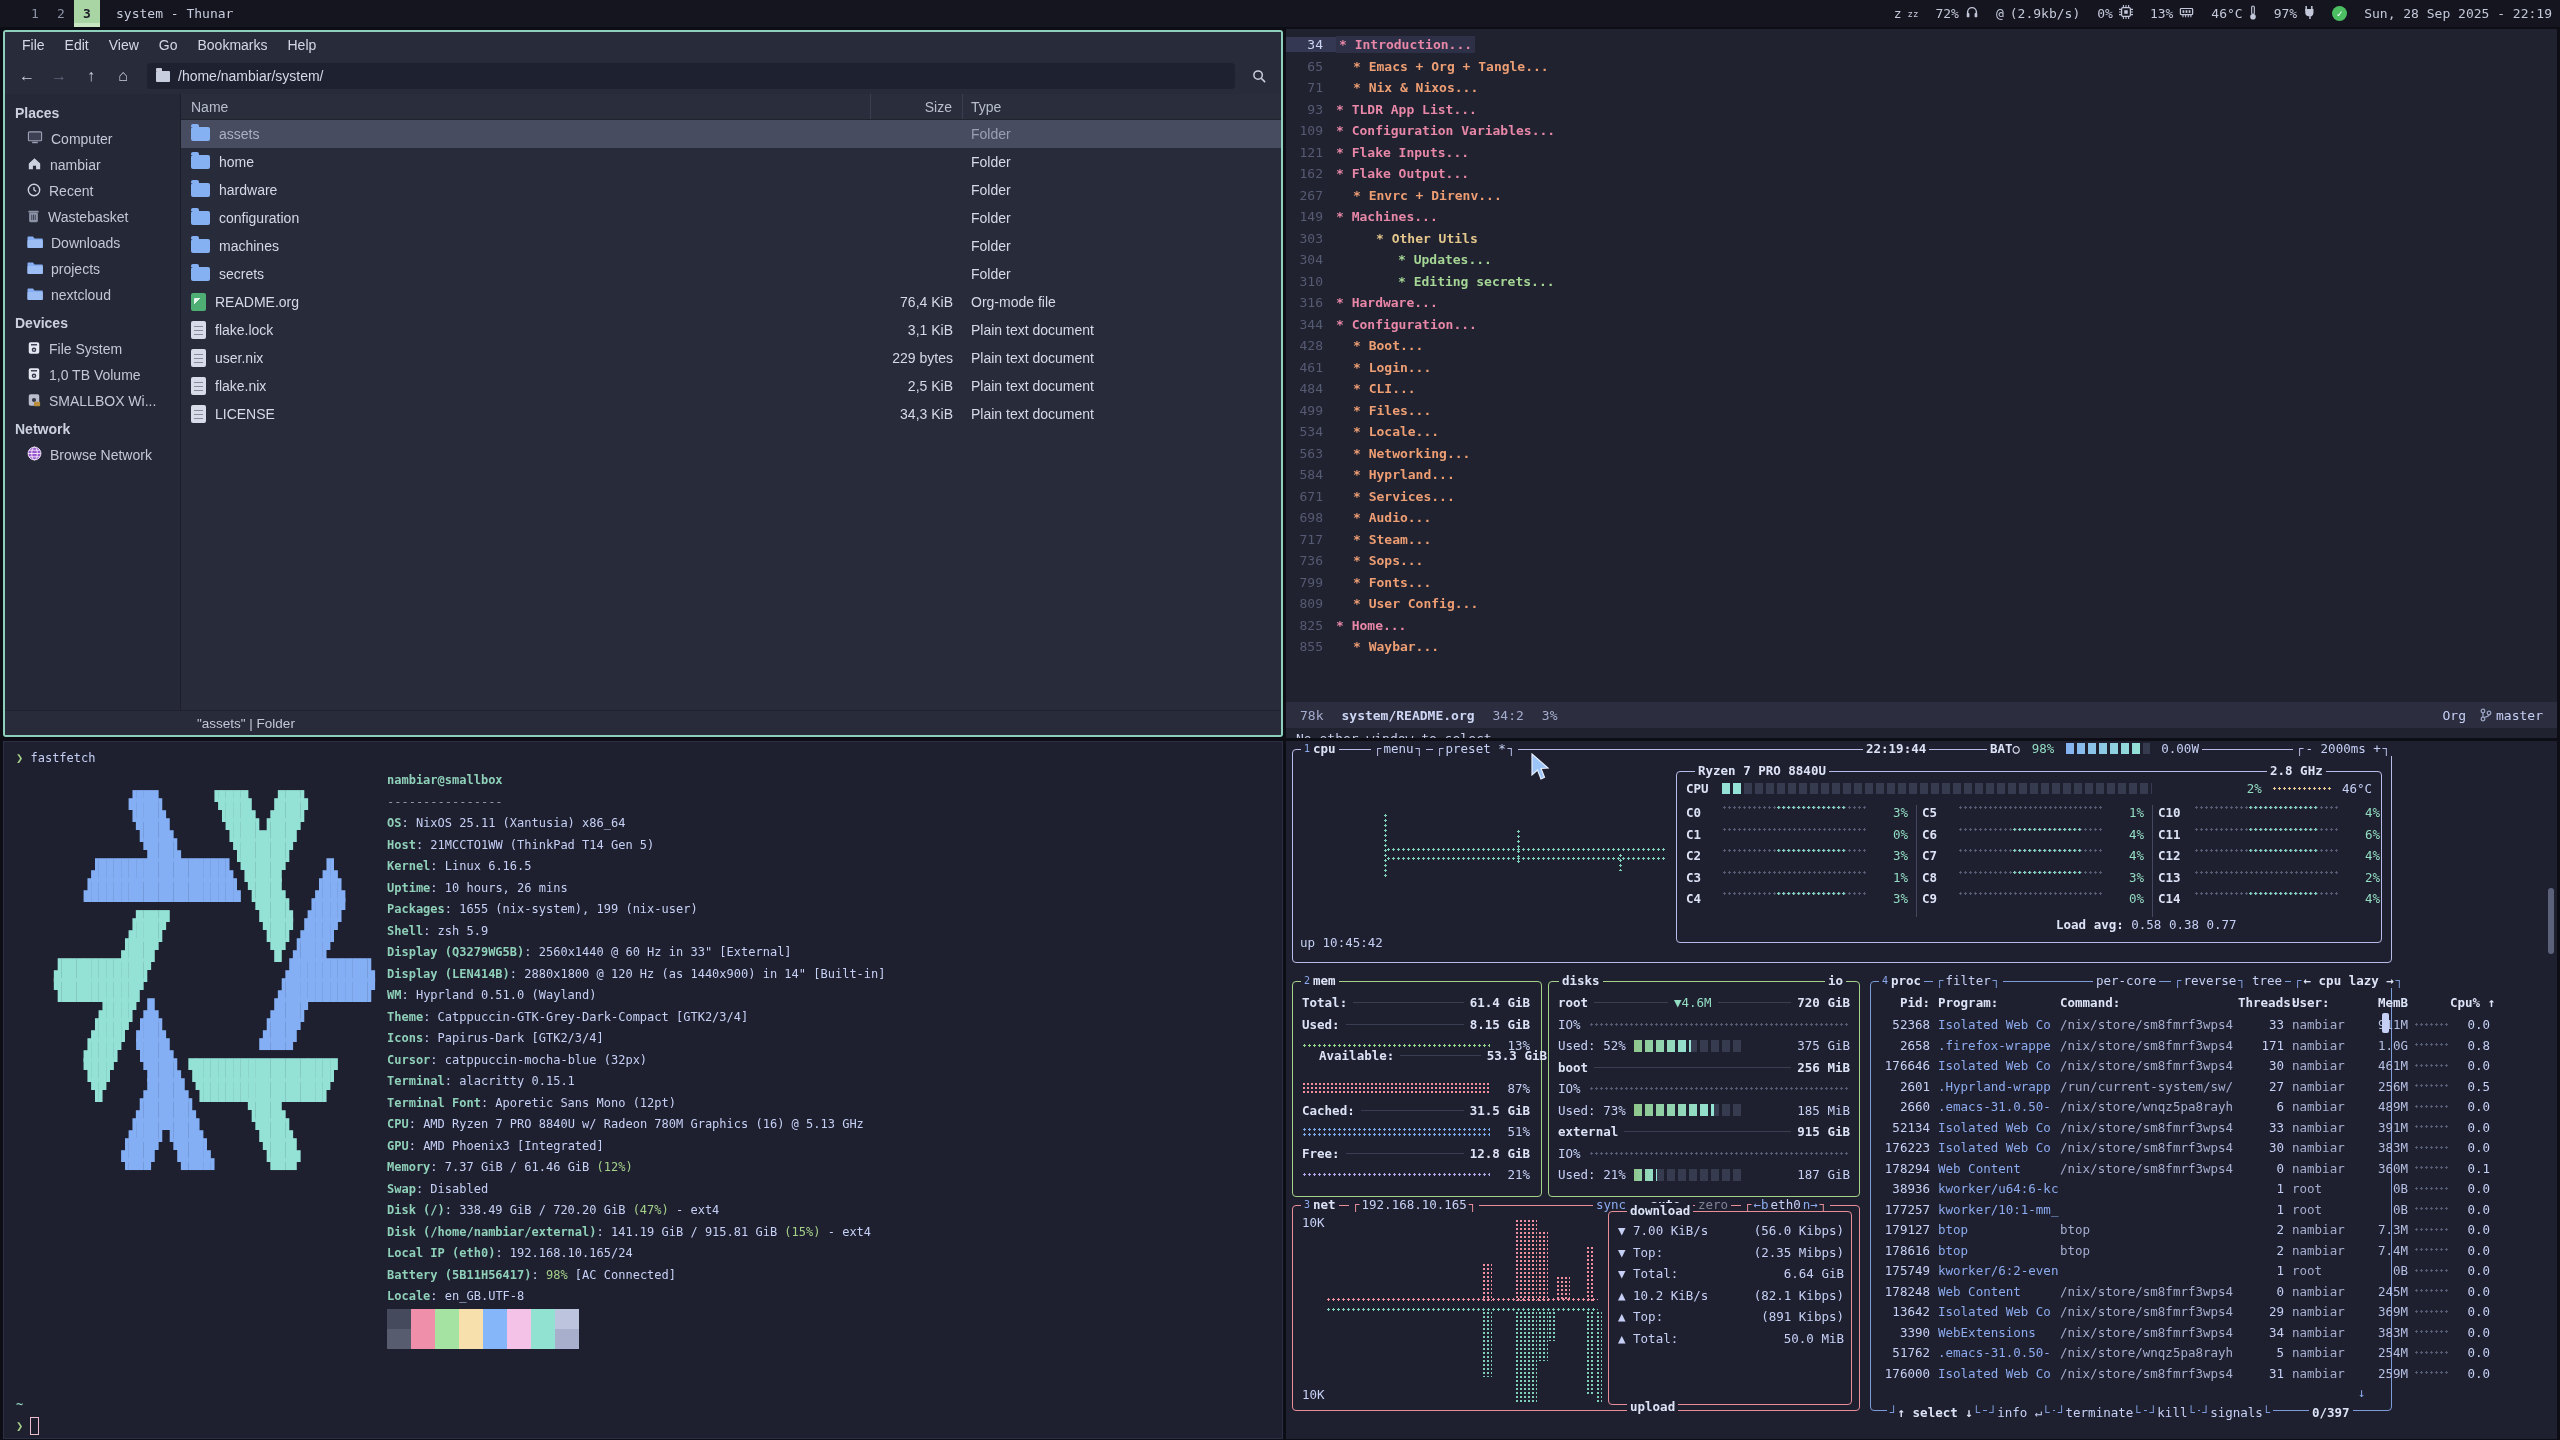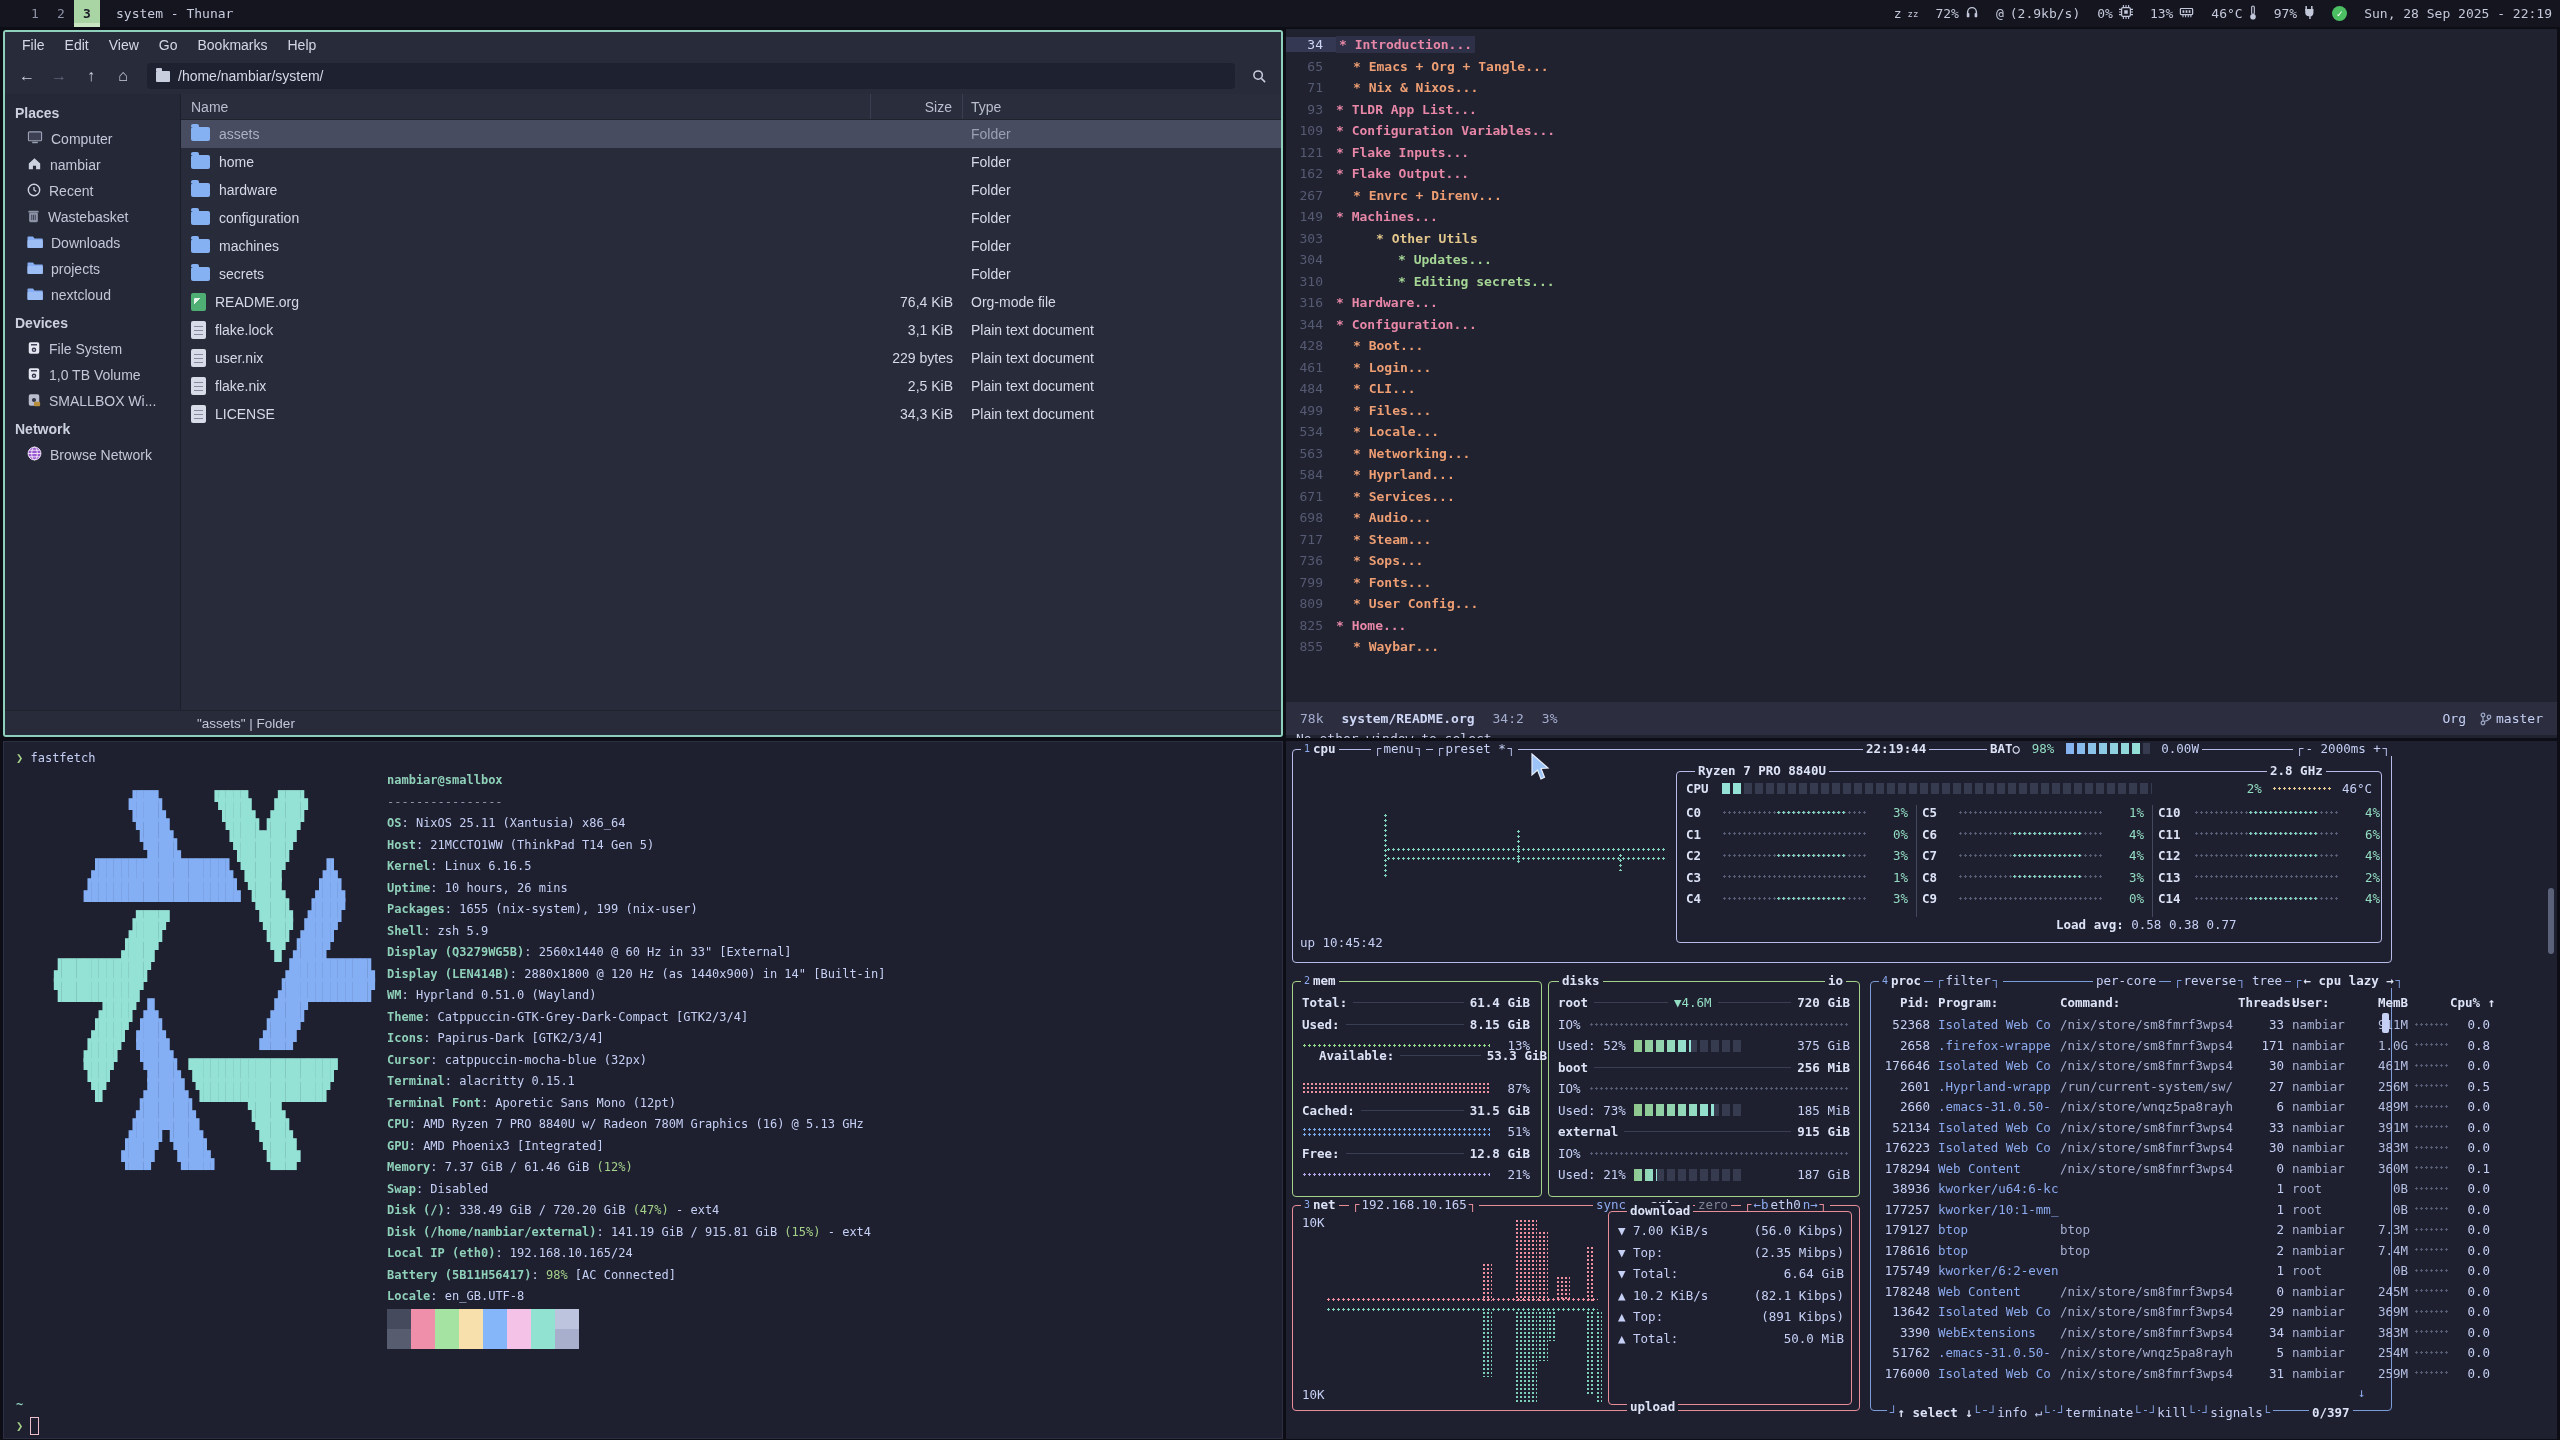--- a/index.html
+++ b/index.html
@@ -69,21 +69,21 @@
   background:#282b3a;border-top:1px solid #20222e;font-size:13.5px}
 
 
 #elines{padding-top:5px}
 .eline{display:flex;height:21.5px;align-items:center;white-space:pre}
 .egut{width:50px;text-align:right;padding-right:13px;color:#565b74;flex:none}
 .egut.cur{background:#343852;color:#cdd6f4}
 .etext{font-weight:bold}
 .lv1{color:#e887a7}.lv2{color:#ee9e73}.lv3{color:#e3c78c}.lv4{color:#a5d695}
 .hlt{background:#2d3046;padding:1px 3px}
-#modeline{position:absolute;left:0;right:0;top:673px;height:33px;background:#2c2e40;display:flex;
+#modeline{position:absolute;left:0;right:0;top:673px;height:26px;background:#2c2e40;display:flex;
   align-items:center;gap:18px;padding:0 14px;color:#a5adce}
 #modeline .buf{color:#cdd6f4;font-weight:bold}
 #modeline .right{margin-left:auto;display:flex;gap:14px;align-items:center;color:#c6d0f5}
 #echo{position:absolute;left:0;right:0;top:698px;height:22px;padding-left:10px;color:#c6cde8;
   display:flex;align-items:center}
 
 
 #term{line-height:21.5px}
 .prompt-line{padding:6px 0 0 12px;white-space:pre}
 .pchar{color:#a6d189;font-weight:bold}
@@ -111,21 +111,21 @@
 .dim{color:#7e8496}
 .blue{color:#8caaee}
 .tealtx{color:#93ddc2}
 .abs{position:absolute;white-space:pre}
 .dots{background-image:radial-gradient(circle,var(--c) 1.2px,transparent 1.3px);background-size:5px 5px}
 .dots.dense{background-size:4px 4px}
 .segbase{background-image:repeating-linear-gradient(90deg,#373b4f 0 8px,#1e2030 8px 11px);position:relative}
 .segfill{position:absolute;left:0;top:0;bottom:0;
   background-image:repeating-linear-gradient(90deg,transparent 0 8px,#1e2030 8px 11px),
   linear-gradient(90deg,#8fc78c,#94e2d5)}
-.corerow{display:flex;align-items:center;position:absolute}
+.corerow{display:flex;position:absolute}
 .cname{width:36px;color:#dde3f6;font-weight:bold}
 .cgraph{flex:1;height:6px;margin-right:8px;--c:#565b74}
 .cpct{width:34px;text-align:right}
 .memline{position:absolute;display:flex;align-items:center}
 .mlbl{font-weight:bold;color:#dde3f6}
 .mfill{flex:1;border-bottom:1px solid #3a3e52;margin:0 6px;height:1px}
 .mval{font-weight:bold;color:#dde3f6}
 .procrow{position:absolute;display:flex;white-space:pre}
 .pr-pid{width:52px;text-align:right}
 .pr-prog{width:122px;margin-left:8px;color:#8caaee;overflow:hidden}

